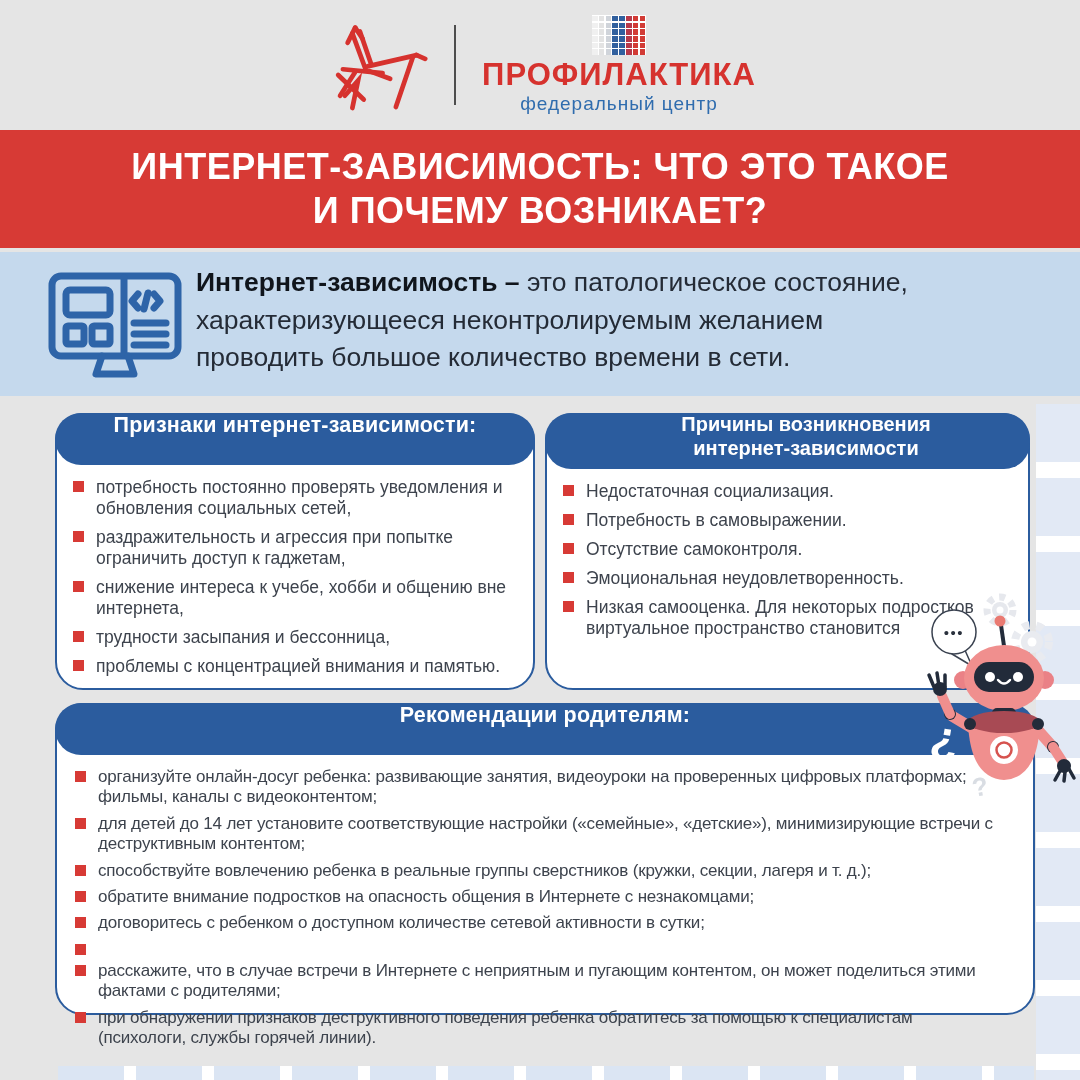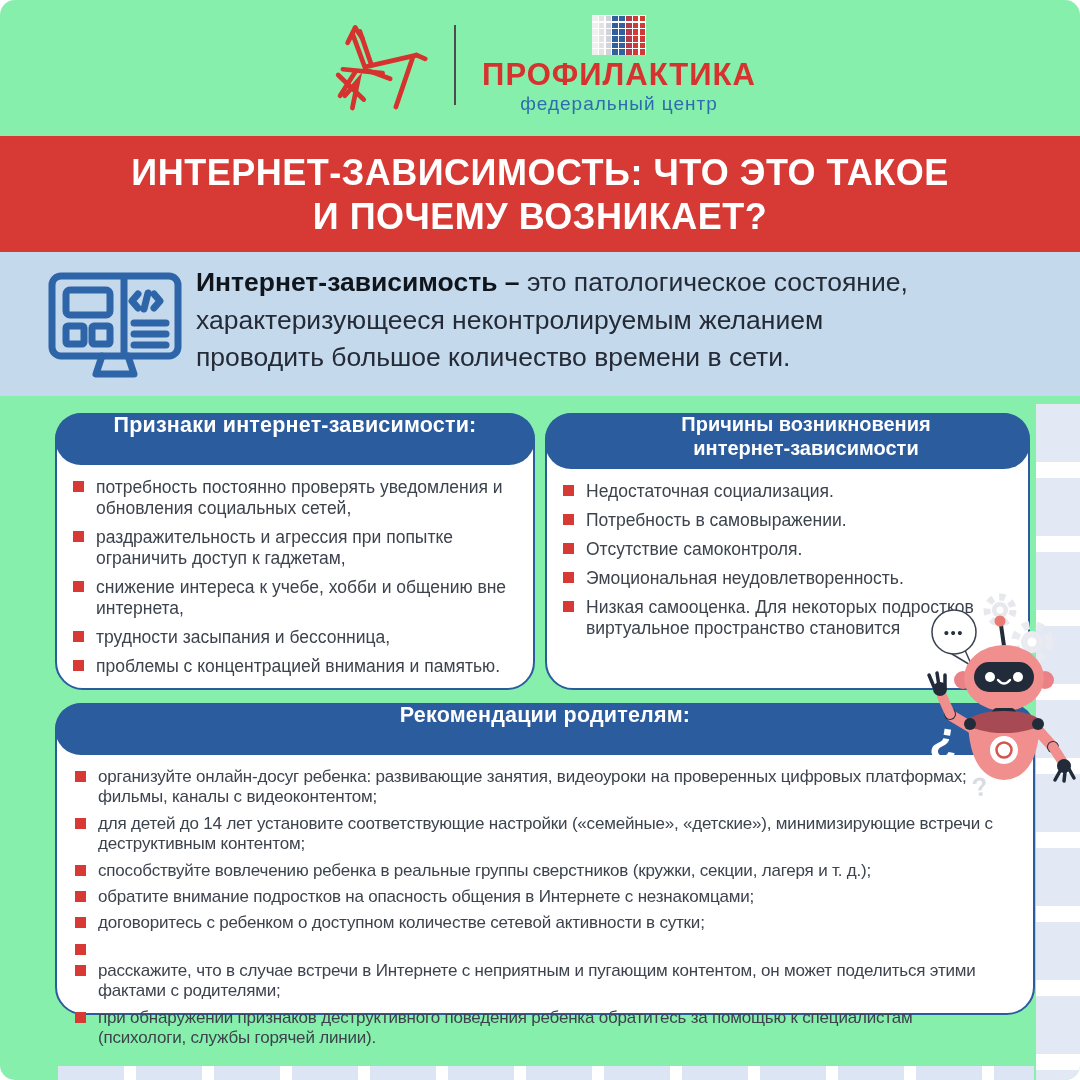--- a/index.html
+++ b/index.html
@@ -1,17 +1,17 @@
 <!DOCTYPE html>
 <html><head>
 <meta charset="utf-8">
 <style>
   html,body{margin:0;padding:0;background:#fff;}
-  .poster{position:relative;width:1080px;height:1080px;background:#86efac;overflow:hidden;
-          font-family:"Liberation Sans",sans-serif;border-radius:15px;}
+  .poster{position:relative;width:1080px;height:1080px;background:#e5e5e5;overflow:hidden;
+          font-family:"Liberation Sans",sans-serif;}
 
   
   .tiles-right{position:absolute;left:1036px;right:0;top:404px;bottom:0;z-index:0;
     background:repeating-linear-gradient(180deg,#e2e9f5 0 58px,#ffffff 58px 74px);}
   .tiles-bottom{position:absolute;left:58px;right:46px;bottom:0;height:14px;z-index:0;
     background:repeating-linear-gradient(90deg,#dbe5f3 0 66px,#ffffff 66px 78px);}
 
   
   .top-header{position:absolute;top:0;left:0;right:0;height:130px;display:flex;
     align-items:center;justify-content:center;gap:26px;z-index:1;}
@@ -22,21 +22,21 @@
     background:
       repeating-linear-gradient(0deg,transparent 0 5.6px,#fff 5.6px 6.7px),
       repeating-linear-gradient(90deg,transparent 0 5.6px,#fff 5.6px 6.8px),
       linear-gradient(90deg,#f0f0f0 0 12.5%,#e3e3e3 12.5% 25%,#d0d4da 25% 37.5%,
         #31609e 37.5% 50%,#31609e 50% 62.5%,#b8394a 62.5% 75%,#d23b35 75% 100%);}
   .brand-title{color:#d6322e;font-weight:bold;font-size:31px;letter-spacing:1px;line-height:1.05;}
   .brand-subtitle{color:#2f6cae;font-size:19px;letter-spacing:1px;margin-top:2px;}
 
   
   .banner{position:absolute;top:130px;left:0;right:0;height:118px;background:#d73a35;
-    display:flex;flex-direction:column;align-items:center;justify-content:center;z-index:1;margin-top:6px;}
+    display:flex;flex-direction:column;align-items:center;justify-content:center;z-index:1;}
   .banner-line{color:#fff;font-weight:bold;font-size:36px;letter-spacing:0.5px;line-height:1.22;text-align:center;}
 
   
   .definition{position:absolute;top:252px;left:0;right:0;height:144px;background:#c5d9ed;z-index:1;}
   .monitor-icon{position:absolute;left:42px;top:16px;width:148px;height:114px;}
   .def-text{position:absolute;left:196px;top:12px;width:740px;margin:0;
     font-size:26.5px;line-height:1.42;color:#242b36;}
   .def-text b{color:#10151c;}
   .def-line{display:block;}
 

